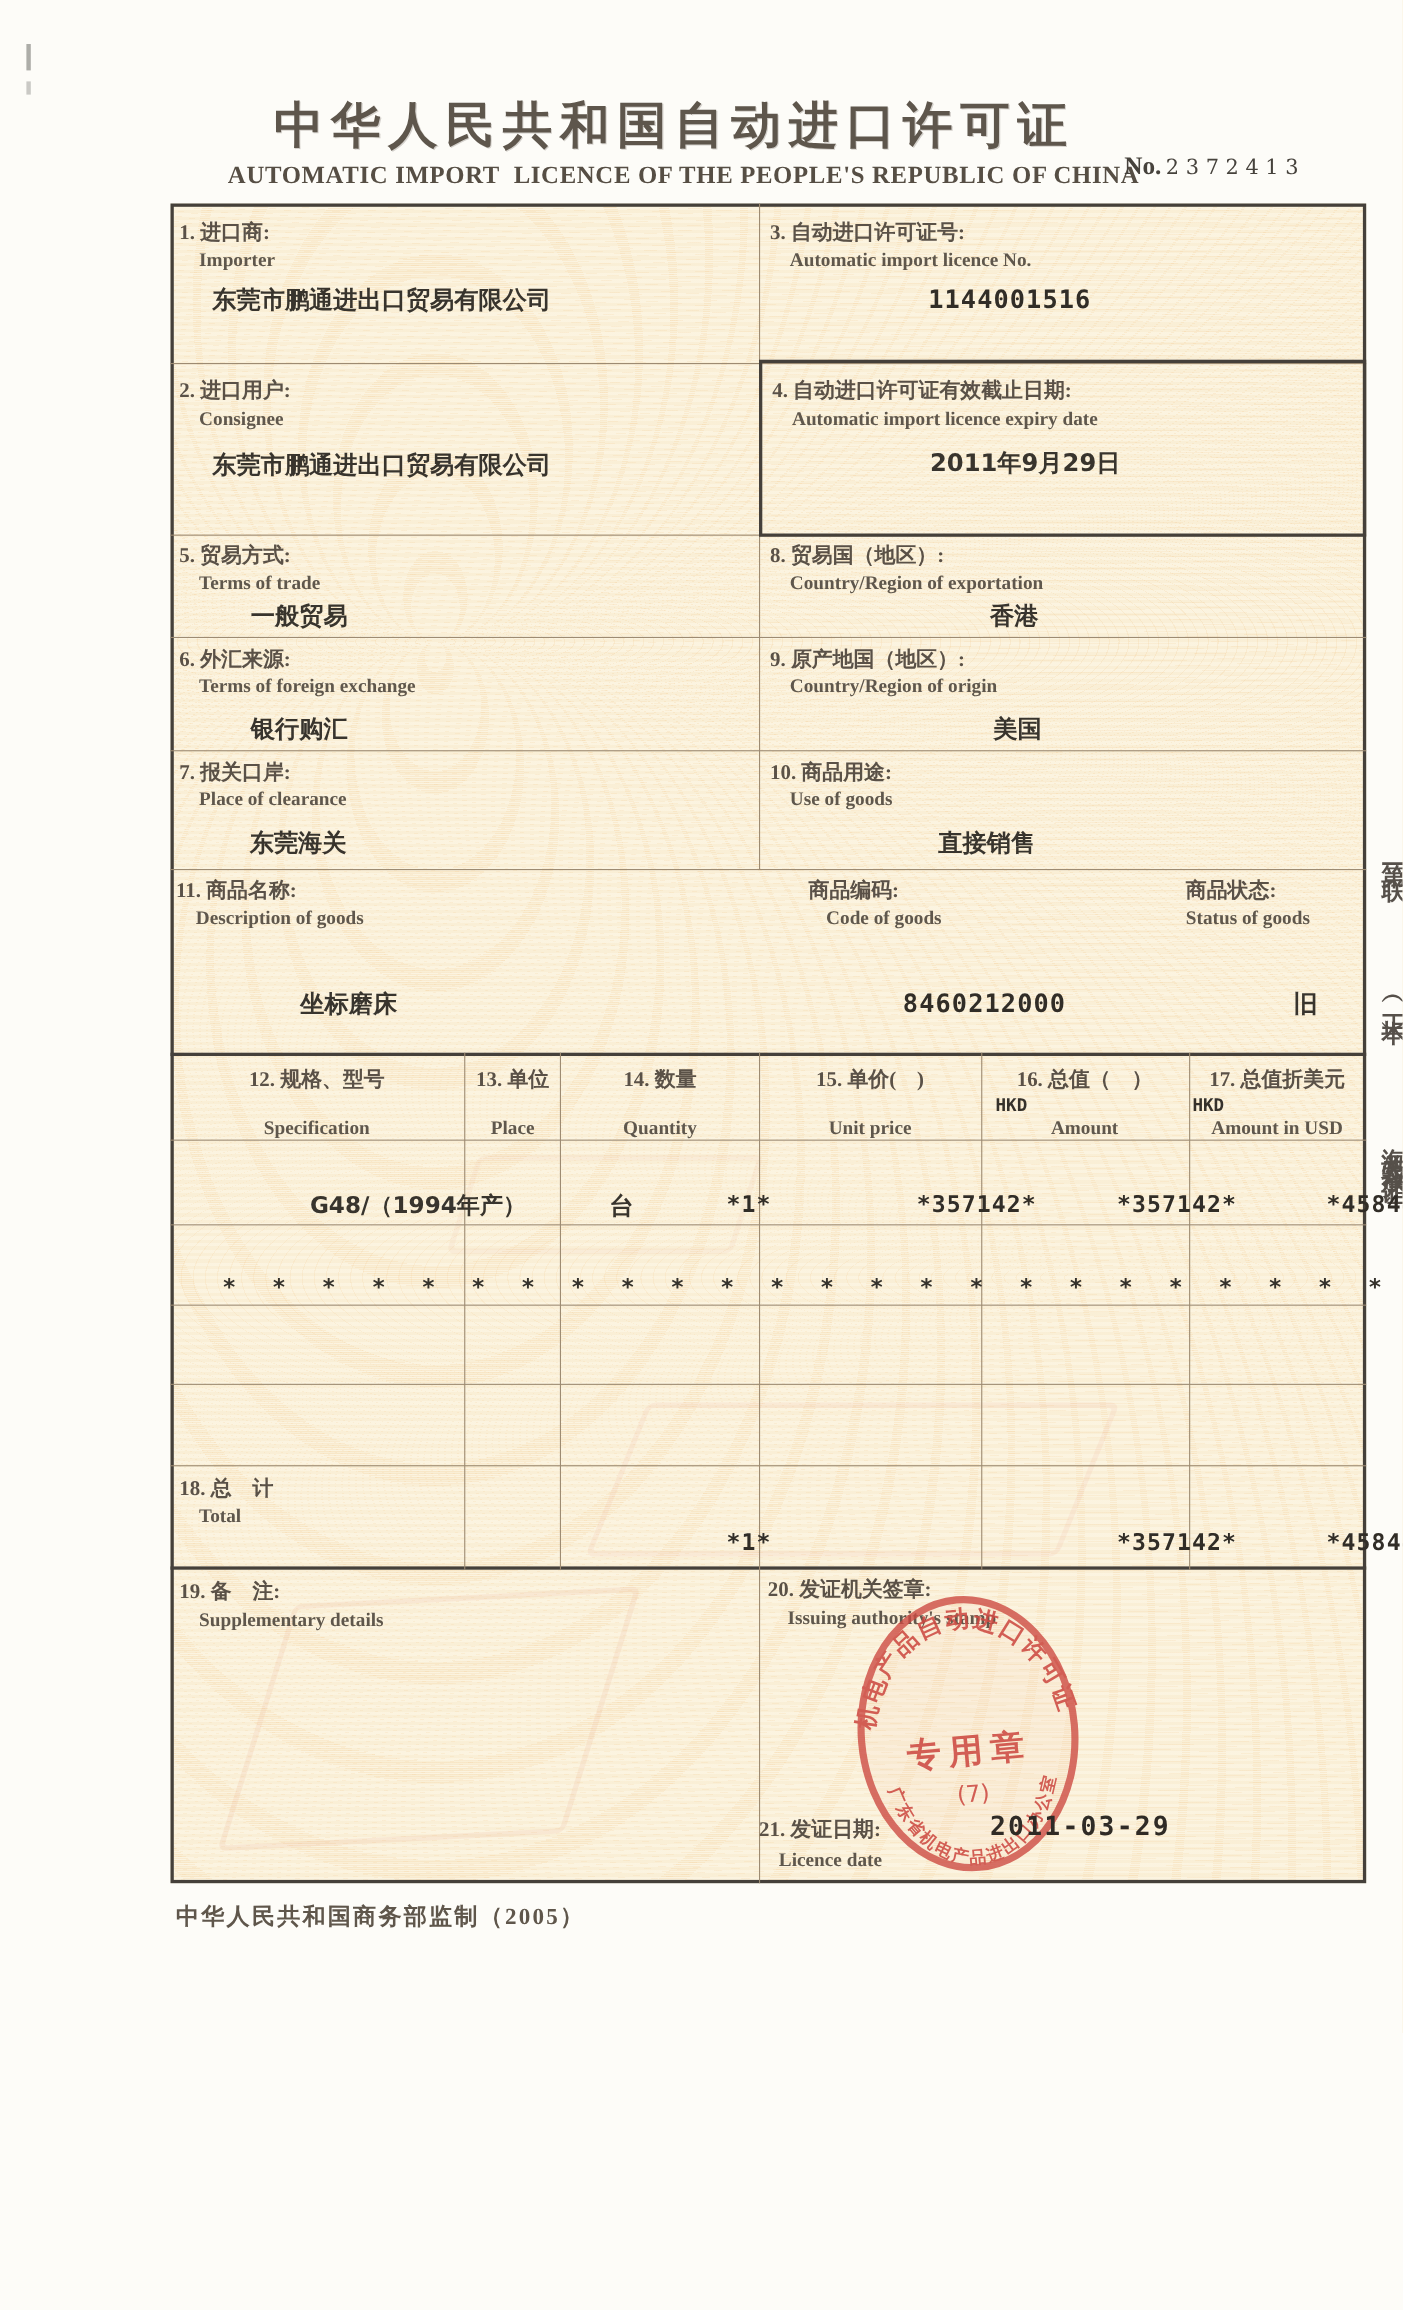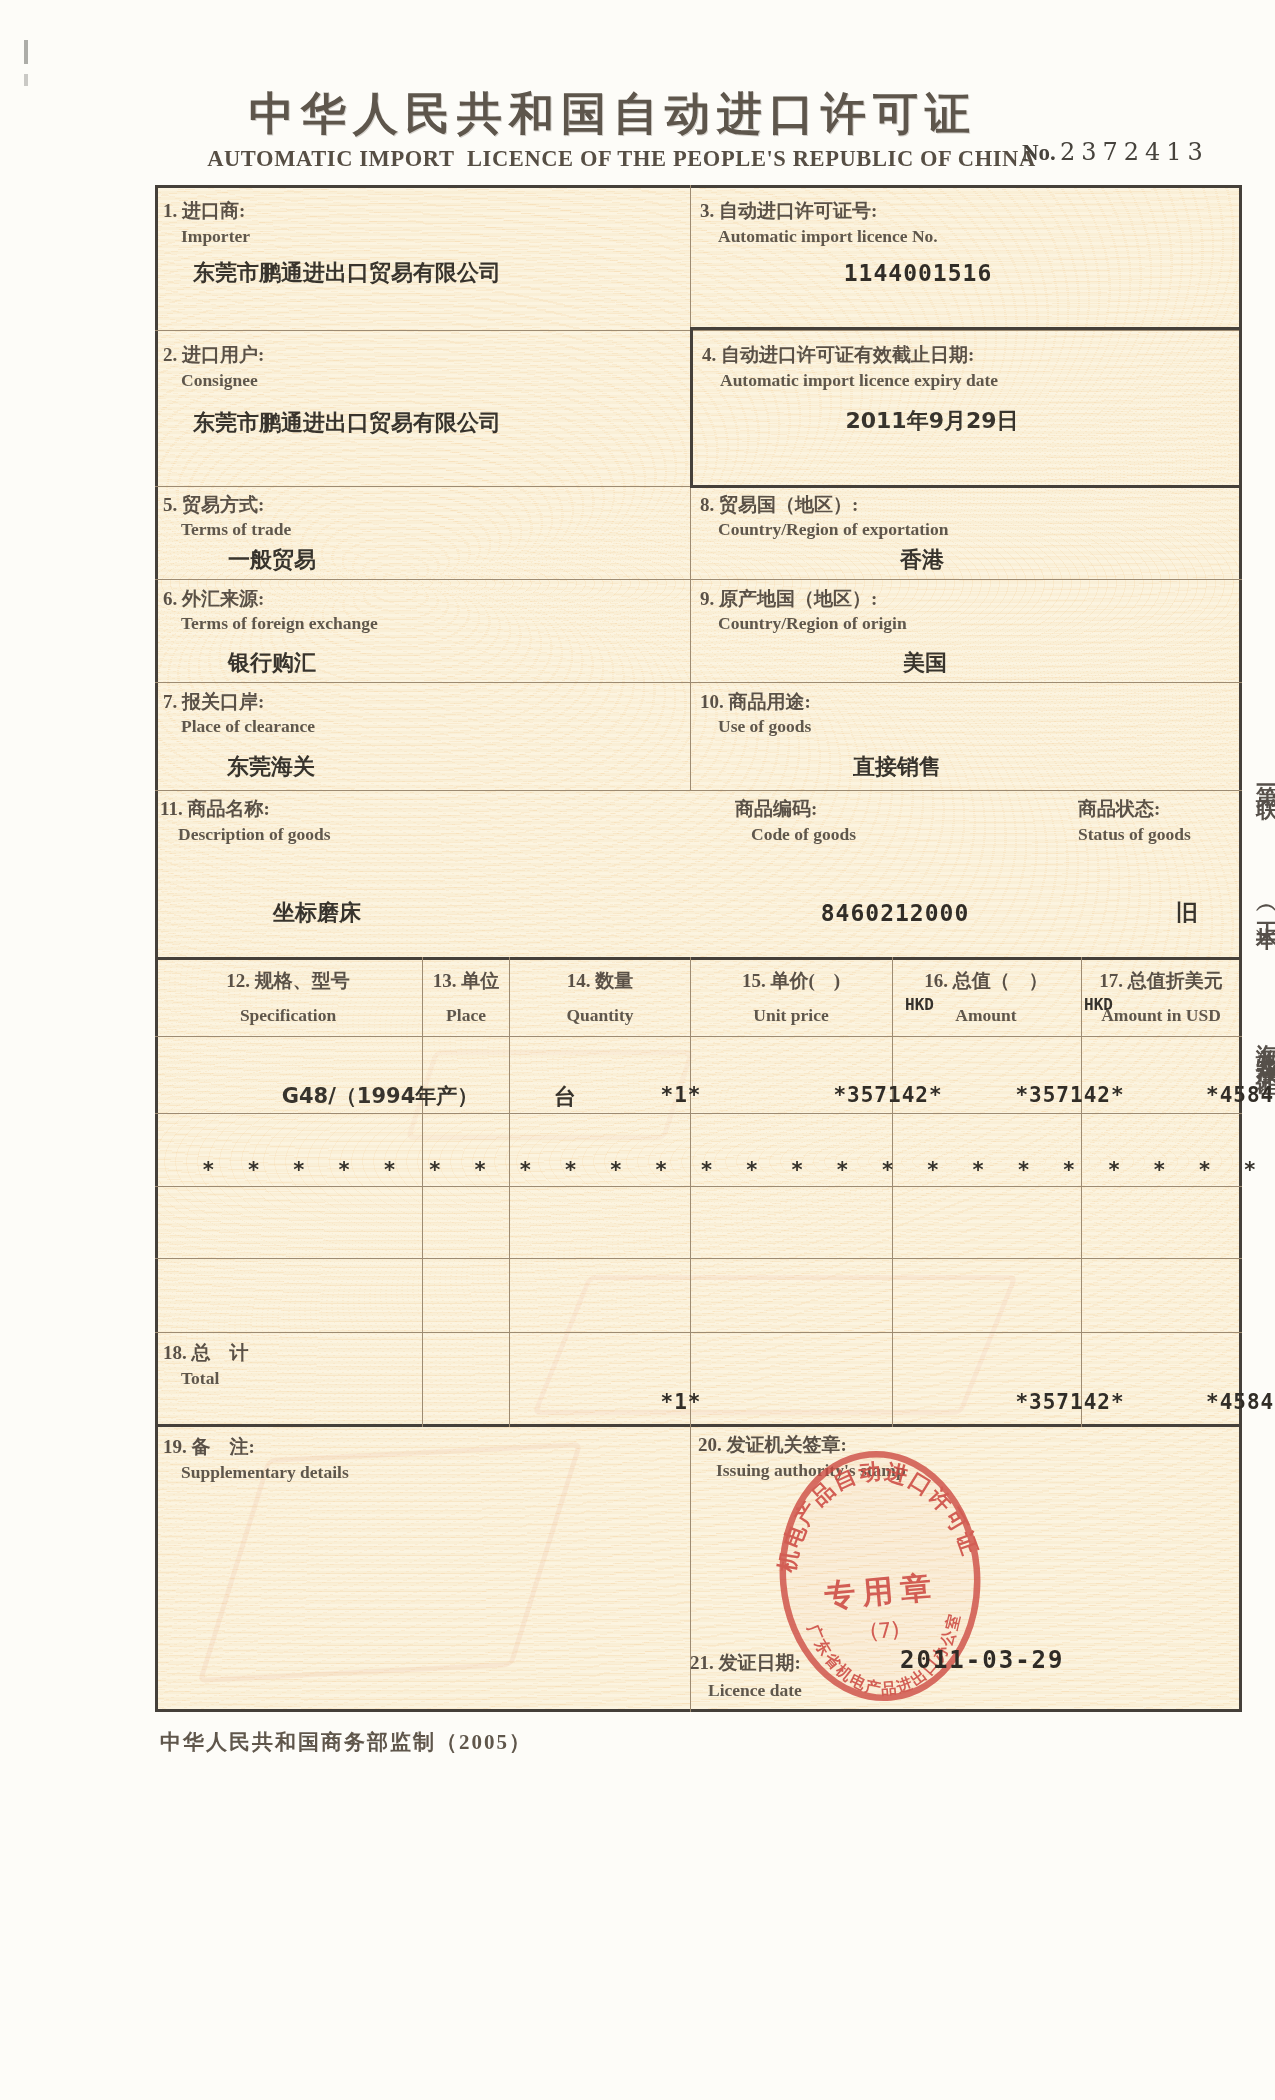--- a/index.html
+++ b/index.html
@@ -21,21 +21,21 @@
     font-family:"DejaVu Sans","Liberation Sans",sans-serif;
     font-weight:700;font-size:45px;letter-spacing:7px;color:var(--title);
     text-shadow:1px 1px 0 rgba(90,80,70,.25);
   }
   .title-en{
     left:0;top:146px;width:1243px;text-align:center;
     font-weight:700;font-size:22.5px;letter-spacing:.6px;color:#564e44;
   }
   .no-wrap{left:1022px;top:138px;white-space:nowrap;color:#46423c;}
   .no-label{font-weight:700;font-size:23px;}
-  .no-value{font-size:24px;letter-spacing:6px;font-family:"DejaVu Serif",serif;}
+  .no-value{font-size:19px;letter-spacing:6px;font-family:"DejaVu Serif",serif;}
   
   .table-bg{
     left:155px;top:185px;width:1087px;height:1527px;
     background-color:var(--paper);
     background-image:
       repeating-radial-gradient(ellipse 170px 34px at 22% 26%, rgba(242,198,138,.20) 0 1px, rgba(255,255,255,0) 1px 9px),
       repeating-radial-gradient(ellipse 170px 34px at 78% 64%, rgba(242,198,138,.16) 0 1px, rgba(255,255,255,0) 1px 11px),
       repeating-linear-gradient(0deg, rgba(252,244,226,.55) 0 3px, rgba(246,228,196,.28) 3px 6px);
   }
   .frame{border:3px solid var(--line-heavy);}
@@ -53,21 +53,21 @@
   }
   .val.left{transform:none;}
   .num{
     font-family:"DejaVu Sans Mono","Liberation Mono",monospace;font-weight:700;
     font-size:21px;letter-spacing:1px;color:#312d27;z-index:3;white-space:nowrap;
     transform:translateX(-50%);
   }
   .num.left{transform:none;}
   .hdr{z-index:2;text-align:center;white-space:nowrap;transform:translateX(-50%);}
   .hdr .cn{font-size:19px;font-weight:700;}
-  .hdr .en{font-size:17.5px;font-weight:700;color:#5f574c;margin-top:11px;}
+  .hdr .en{font-size:17.5px;font-weight:700;color:#5f574c;margin-top:21px;}
   .hkd{
     font-family:"DejaVu Sans Mono","Liberation Mono",monospace;font-weight:700;
     font-size:16px;color:#35312b;z-index:3;white-space:nowrap;
   }
   .asterisks{
     font-family:"DejaVu Sans Mono","Liberation Mono",monospace;font-weight:700;
     font-size:21px;letter-spacing:10px;color:#35322c;z-index:3;white-space:nowrap;
   }
   
   .stamp-wrap{left:773px;top:1446px;width:214px;height:260px;z-index:4;transform:rotate(-5deg);opacity:.88;}

